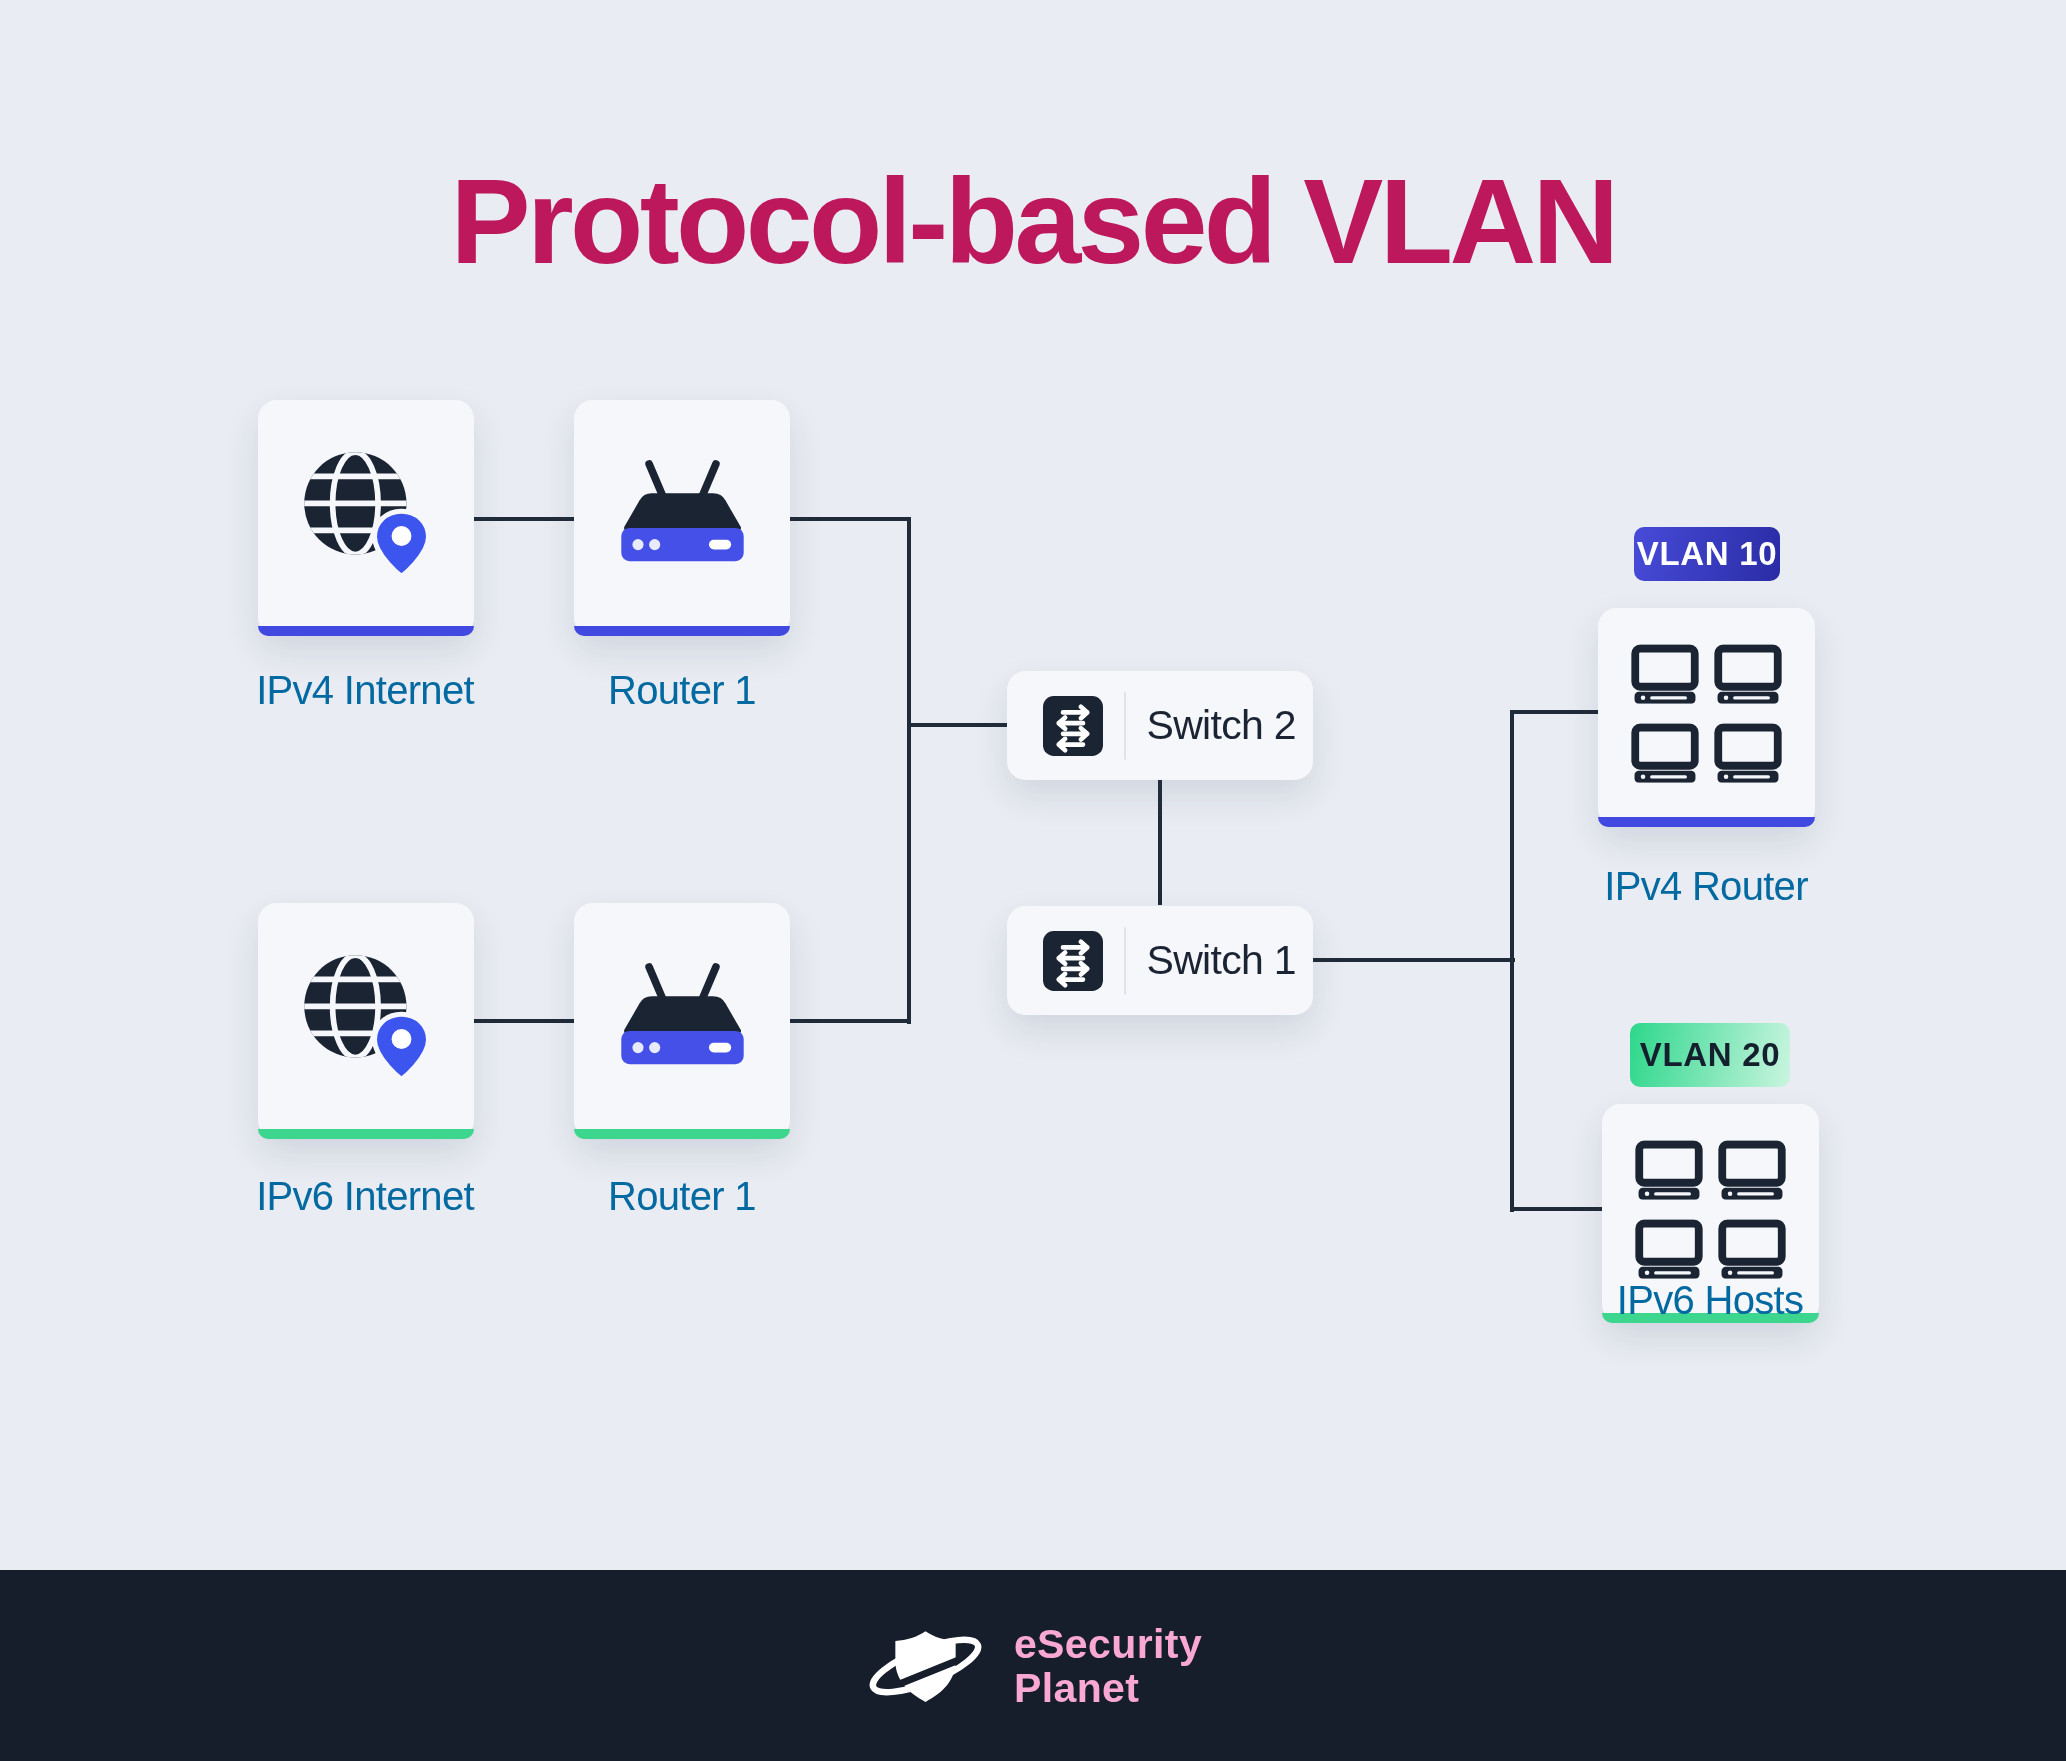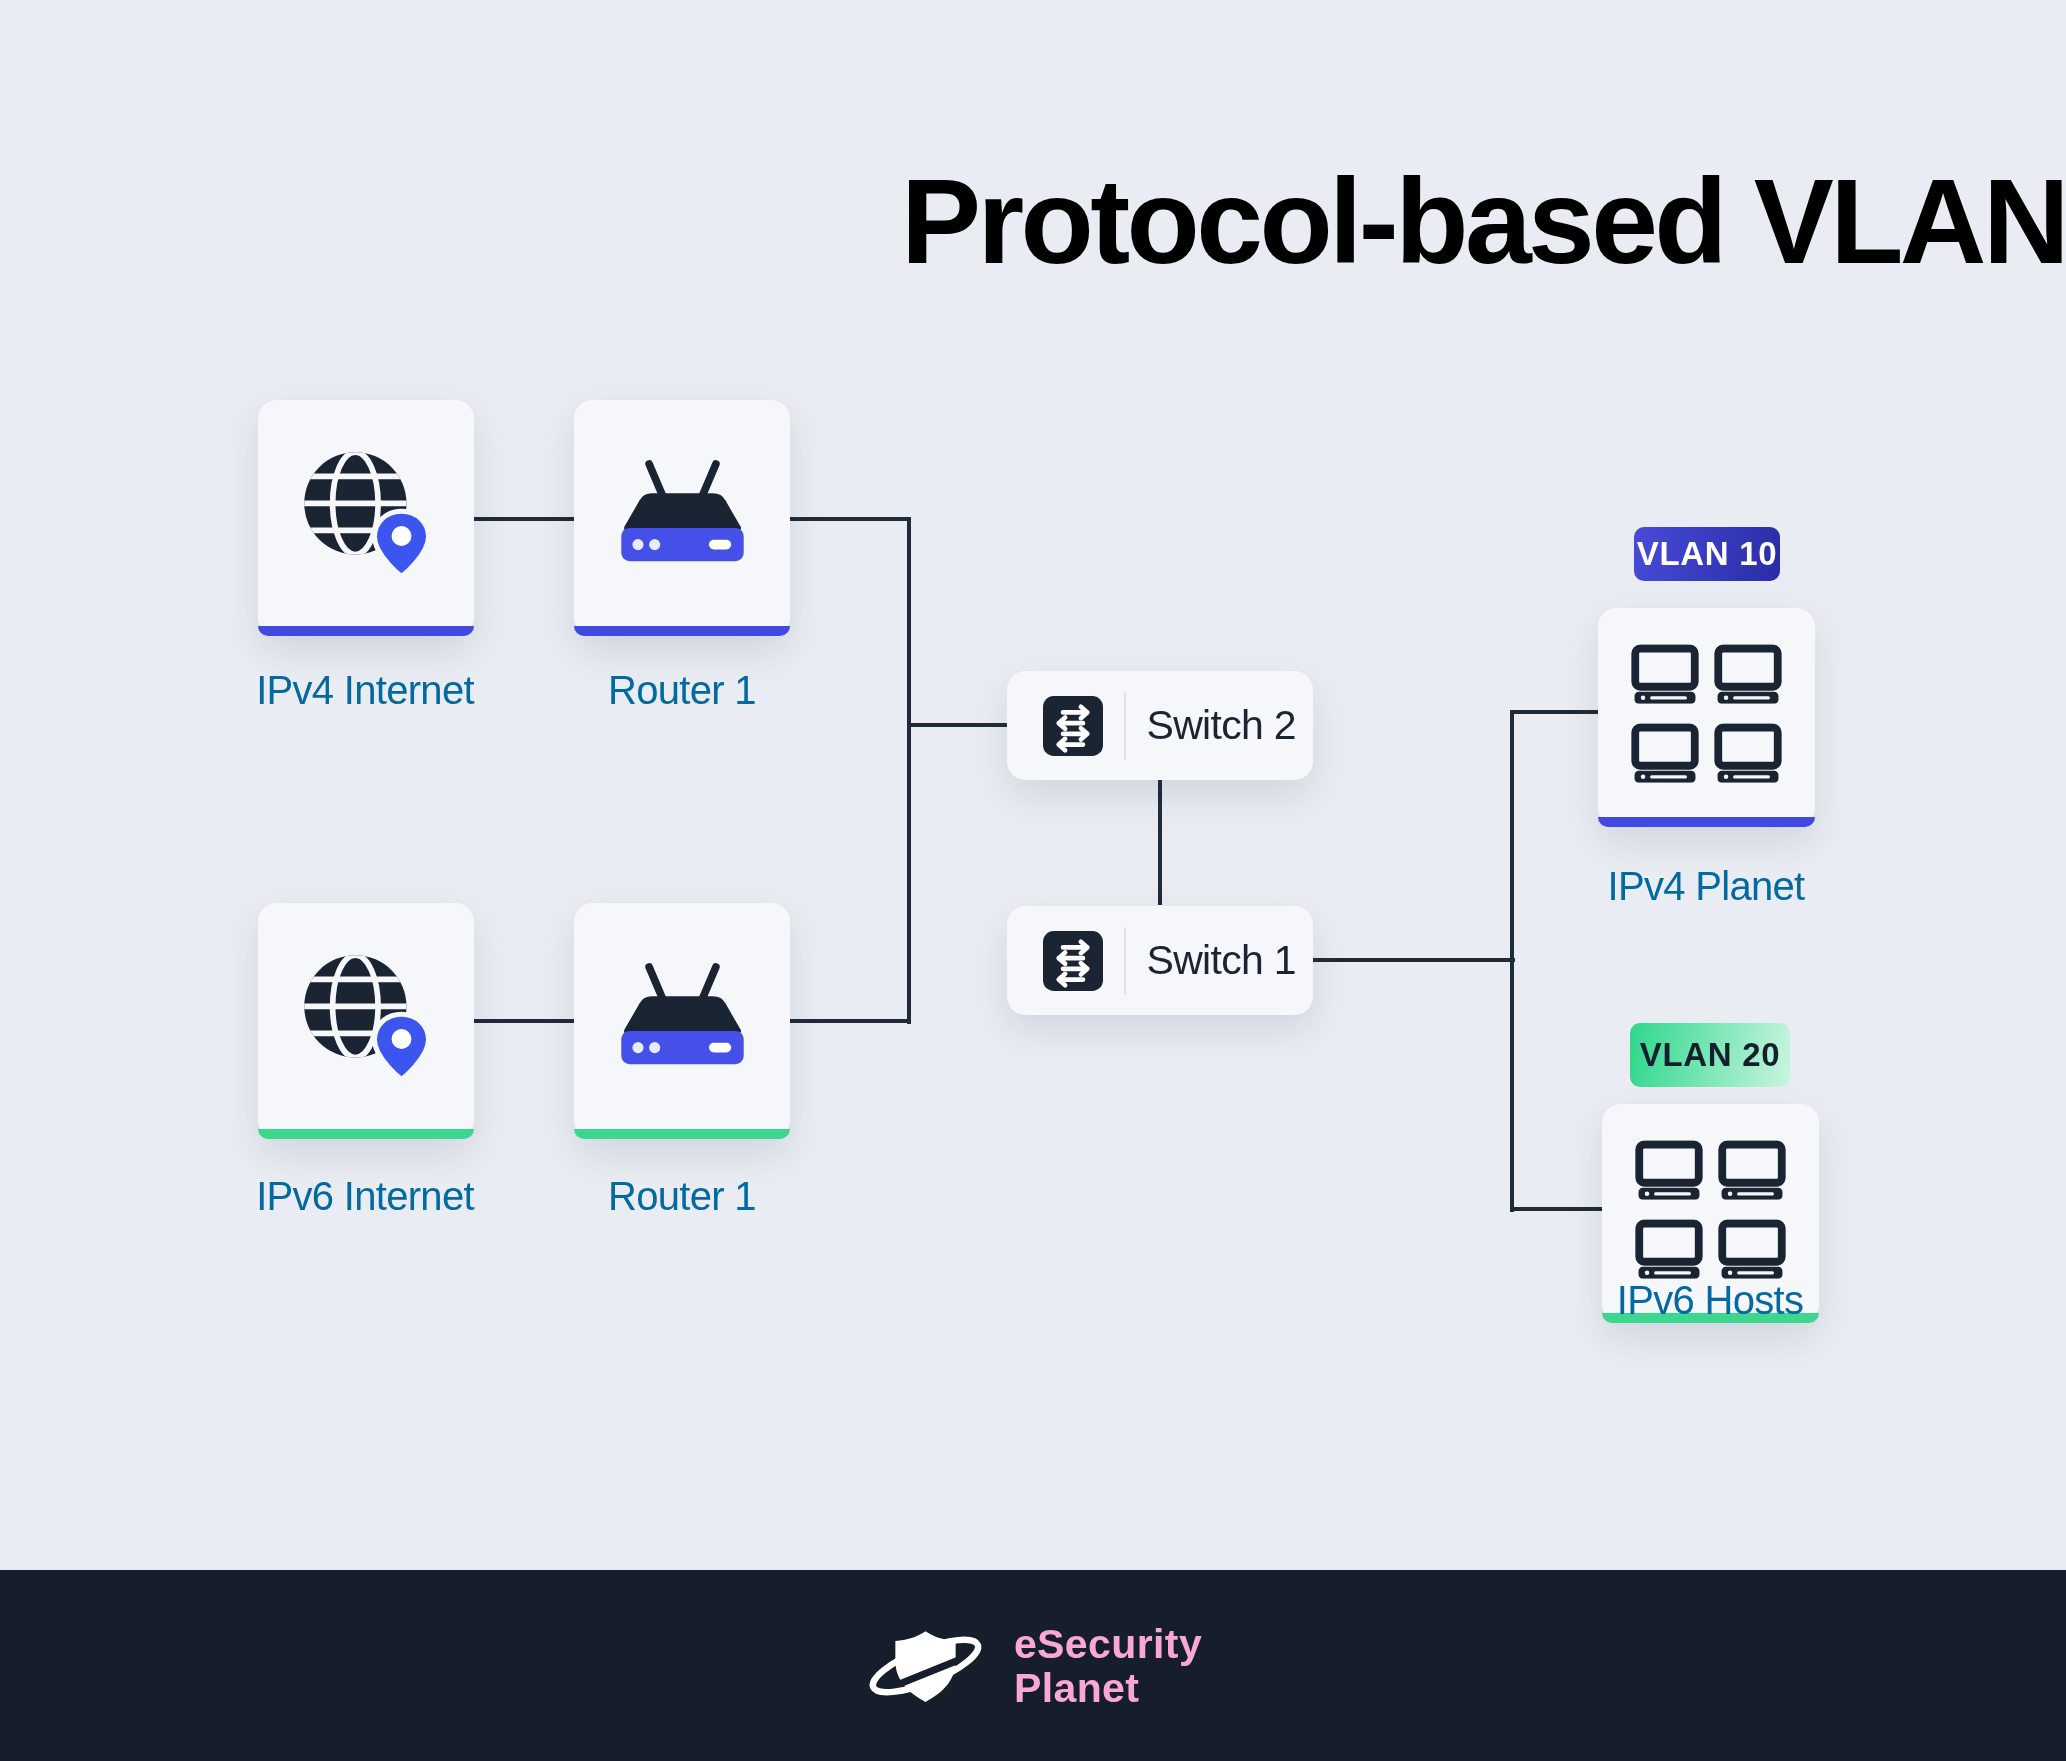--- a/index.html
+++ b/index.html
@@ -4,22 +4,22 @@
 <style>
   html,body { margin:0; padding:0; background:#e9ecf2; }
   .canvas {
     position:relative; width:2066px; height:1762px;
     background:#e9ecf2; overflow:hidden;
     font-family:"Liberation Sans", sans-serif;
     color:#1b2433;
   }
   .title {
     position:absolute; top:161px; left:0; width:100%;
-    text-align:right; font-size:120px; font-weight:700;
-    letter-spacing:-3.6px; color:#000000; line-height:1;
+    text-align:center; font-size:120px; font-weight:700;
+    letter-spacing:-3.6px; color:#be185d; line-height:1;
   }
   
   .line { position:absolute; background:#202b39; z-index:1; }
   .h { height:4.3px; } .v { width:4.3px; }
   
   .card {
     position:absolute; background:#f6f7fb; border-radius:18.5px;
     box-shadow:0 15.7px 34px rgba(40,55,90,.12); z-index:2;
   }
   .device-card { width:216px; height:236px; display:flex; align-items:center; justify-content:center; padding-bottom:7.1px; box-sizing:border-box; }
@@ -184,21 +184,21 @@
         </svg>
       <svg width="68" height="60" viewBox="0 0 96 84">
           <use href="#sym-monitor"></use>
         </svg>
       <svg width="68" height="60" viewBox="0 0 96 84">
           <use href="#sym-monitor"></use>
         </svg>
     </div>
     <div class="accent blue"></div>
   </div>
-  <div class="node-label" style="left:1706px; top:866px;">IPv4 Planet</div>
+  <div class="node-label" style="left:1706px; top:866px;">IPv4 Router</div>
 
   <div class="badge vlan20" style="left:1630px; top:1023px;">VLAN 20</div>
   <div class="card hosts-card" style="left:1602px; top:1104px;">
     <div class="hosts-grid">
       <svg width="68" height="60" viewBox="0 0 96 84">
           <use href="#sym-monitor"></use>
         </svg>
       <svg width="68" height="60" viewBox="0 0 96 84">
           <use href="#sym-monitor"></use>
         </svg>

